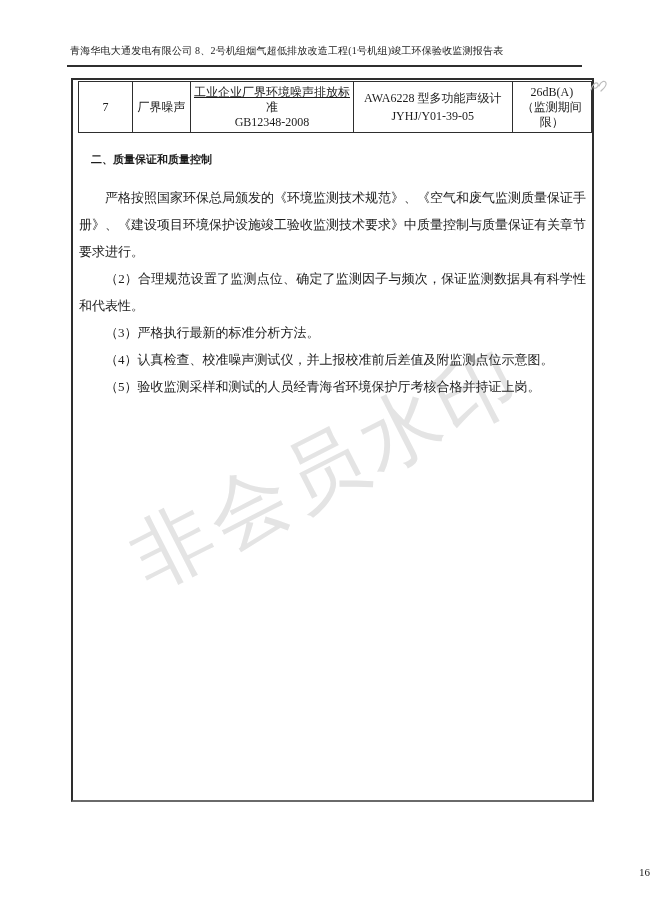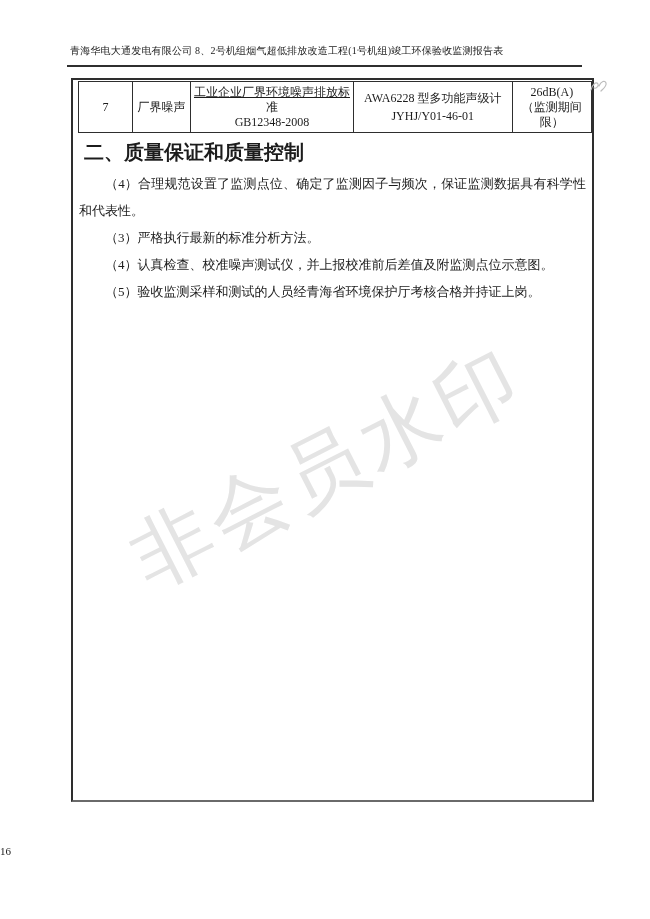--- a/index.html
+++ b/index.html
@@ -45,28 +45,28 @@
   }
   .c1 { width:50px; } .c2 { width:54px; } .c3 { width:160px; }
   .c4 { width:156px; } .c5 { width:75px; }
   .cell-line { display:block; }
   .u { text-decoration:underline; }
   .c4 .cell-line { line-height:18px; }
 
   .content {
     position:absolute; left:6px; right:6px; top:54px; z-index:1;
   }
-  .section-title { font-size:20px; line-height:26px; margin:5px; }
+  .section-title { font-size:11px; line-height:26px; margin:12px; }
   .para {
     font-size:13px; line-height:27px; margin:0;
     text-indent:2em; text-align:justify; word-break:normal;
   }
 
   .page-number {
-    position:absolute; left:0; right:0; top:845px; text-align:left;
+    position:absolute; left:0; right:0; top:866px; text-align:right;
     font-size:11px; z-index:1;
   }
 </style>
 </head>
 <body>
 
 <div class="page">
 
   <div class="watermark" style="color: rgb(228, 228, 228);">非会员水印</div>
 
@@ -90,34 +90,35 @@
         <td class="c2">
           <span class="cell-line">厂界噪声</span>
         </td>
         <td class="c3">
           <span class="cell-line u">工业企业厂界环境噪声排放标</span>
           <span class="cell-line">准</span>
           <span class="cell-line">GB12348-2008</span>
         </td>
         <td class="c4">
           <span class="cell-line">AWA6228 型多功能声级计</span>
-          <span class="cell-line">JYHJ/Y01-46-01</span>
+          <span class="cell-line">JYHJ/Y01-39-05</span>
         </td>
         <td class="c5">
           <span class="cell-line">26dB(A)</span>
           <span class="cell-line">（监测期间</span>
           <span class="cell-line">限）</span>
         </td>
       </tr>
     </tbody>
       </table>
 
     <div class="content">
       <h2 class="section-title">二、质量保证和质量控制</h2>
-      <p class="para">（4）合理规范设置了监测点位、确定了监测因子与频次，保证监测数据具有科学性和代表性。</p>
+      <p class="para">严格按照国家环保总局颁发的《环境监测技术规范》、《空气和废气监测质量保证手册》、《建设项目环境保护设施竣工验收监测技术要求》中质量控制与质量保证有关章节要求进行。</p>
+      <p class="para">（2）合理规范设置了监测点位、确定了监测因子与频次，保证监测数据具有科学性和代表性。</p>
       <p class="para">（3）严格执行最新的标准分析方法。</p>
       <p class="para">（4）认真检查、校准噪声测试仪，并上报校准前后差值及附监测点位示意图。</p>
       <p class="para">（5）验收监测采样和测试的人员经青海省环境保护厅考核合格并持证上岗。</p>
     </div>
 
   </div>
 
   <div class="page-number">16</div>
 
 </div>

